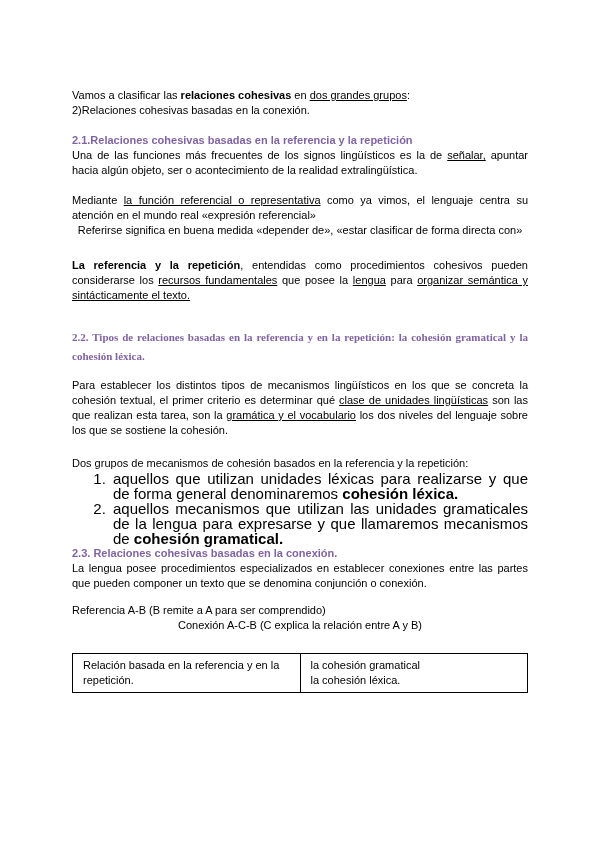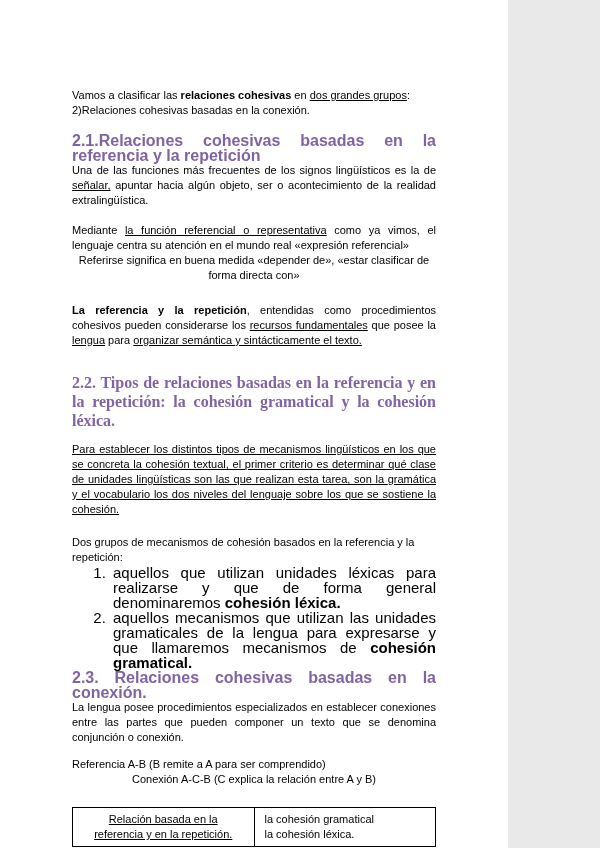--- a/index.html
+++ b/index.html
@@ -3,45 +3,45 @@
 <meta charset="utf-8">
 <style>
   * { margin: 0; padding: 0; box-sizing: border-box; }
   html, body { background: #e9e9e9; }
   body {
     width: 600px;
     font-family: "Liberation Sans", sans-serif;
     color: #000;
   }
   .page {
-    width: 508px;
+    width: 600px;
     height: 848px;
     background: #ffffff;
     padding: 88px 72px 30px 72px;
     overflow: hidden;
   }
   .para {
     font-size: 11px;
     line-height: 15px;
     text-align: justify;
   }
   .nojust { text-align: left; }
   .u { text-decoration: underline; }
   b { font-weight: bold; }
   .h2 {
-    font-size: 16px;
+    font-size: 11px;
     line-height: 15px;
     font-weight: bold;
     color: #8064A2;
     text-align: justify;
   }
   .h2-loose { line-height: 19px; font-family: Liberation Serif, serif; }
   .mb12 { margin-bottom: 12px; }
   .mb15 { margin-bottom: 15px; }
-  .mb18 { margin-bottom: 18px; text-decoration: underline; }
+  .mb18 { margin-bottom: 18px; }
   .mb20 { margin-bottom: 20px; text-align: center; }
   .mb22 { margin-bottom: 22px; }
   .mb25 { margin-bottom: 25px; }
   ol.mech-list {
     margin: 0;
     padding-left: 38px;
   }
   ol.mech-list li {
     font-size: 15px;
     line-height: 15px;
@@ -53,21 +53,21 @@
     width: 100%;
     table-layout: fixed;
   }
   table.rel-table td {
     border: 1px solid #000;
     font-size: 11px;
     line-height: 15px;
     padding: 4px 10px;
     vertical-align: middle;
   }
-  table.rel-table td.c { text-align: center; text-decoration: underline; }
+  table.rel-table td.c { text-align: left; }
 </style>
 </head>
 <body>
 
 <div class="page">
 
   <p class="para"><span>Vamos a clasificar las </span><b>relaciones cohesivas</b><span> en </span><span class="u">dos grandes grupos</span><span>:</span></p>
   <p class="para nojust mb15">2)Relaciones cohesivas basadas en la conexión.</p>
 
   <h2 class="h2 nojust">2.1.Relaciones cohesivas basadas en la referencia y la repetición</h2>

